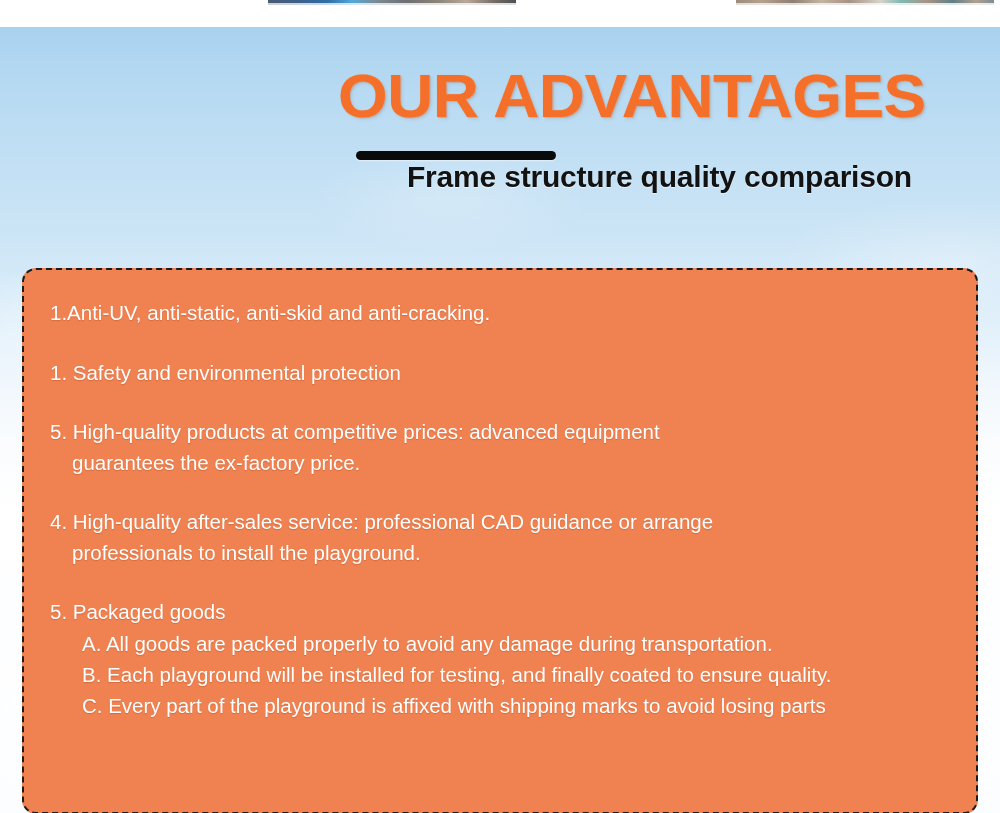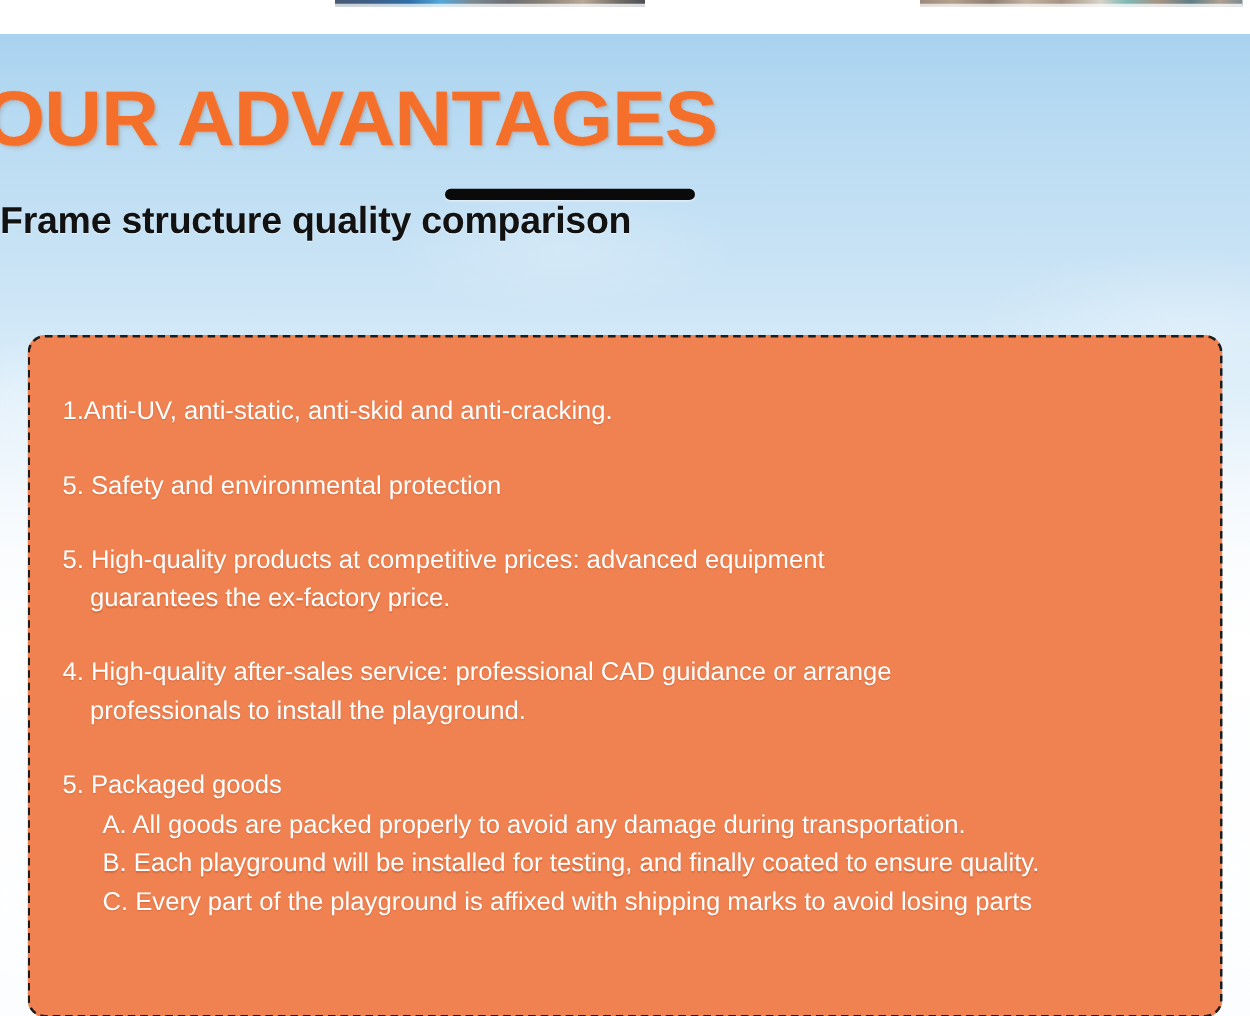--- a/index.html
+++ b/index.html
@@ -108,21 +108,21 @@
         #fdfeff 75%,
         #fbfdff 100%);
   }
 
   
   .heading-block {
     position: absolute;
     left: 0; top: 27px;
     width: 912px;
     z-index: 10;
-    text-align: left;
+    text-align: right;
   }
 
   .main-title {
     margin-top: 36px;
     font-family: "Liberation Sans", sans-serif;
     font-size: 62px;
     font-weight: bold;
     letter-spacing: -0.5px;
     color: #f4702a;
     line-height: 1.05;
@@ -155,21 +155,21 @@
   .advantages-panel {
     position: absolute;
     left: 22px;
     top: 268px;
     width: 956px;
     height: 546px;
     background: #f08251;
     border: 2px dashed #1c1c1c;
     border-radius: 14px;
     z-index: 10;
-    padding: 44px 26px 10px 26px;
+    padding: 28px 26px 10px 26px;
     overflow: hidden;
   }
 
   .adv-list {
     list-style: none;
   }
 
   .adv-item {
     color: #ffffff;
     font-family: "Liberation Sans", sans-serif;
@@ -208,21 +208,21 @@
     <div class="title-divider"></div>
     <div class="sub-title">Frame structure quality comparison</div>
   </div>
 
   <div class="advantages-panel">
     <ul class="adv-list" id="adv-list">
         <li class="adv-item item-1">
           <span class="adv-line">1.Anti-UV, anti-static, anti-skid and anti-cracking.</span>
         </li>
         <li class="adv-item item-2">
-          <span class="adv-line">5. Safety and environmental protection</span>
+          <span class="adv-line">1. Safety and environmental protection</span>
         </li>
         <li class="adv-item item-3">
           <span class="adv-line">5. High-quality products at competitive prices: advanced equipment</span>
           <span class="adv-line indent-1">guarantees the ex-factory price.</span>
         </li>
         <li class="adv-item item-4">
           <span class="adv-line">4. High-quality after-sales service: professional CAD guidance or arrange</span>
           <span class="adv-line indent-1">professionals to install the playground.</span>
         </li>
         <li class="adv-item item-5">

